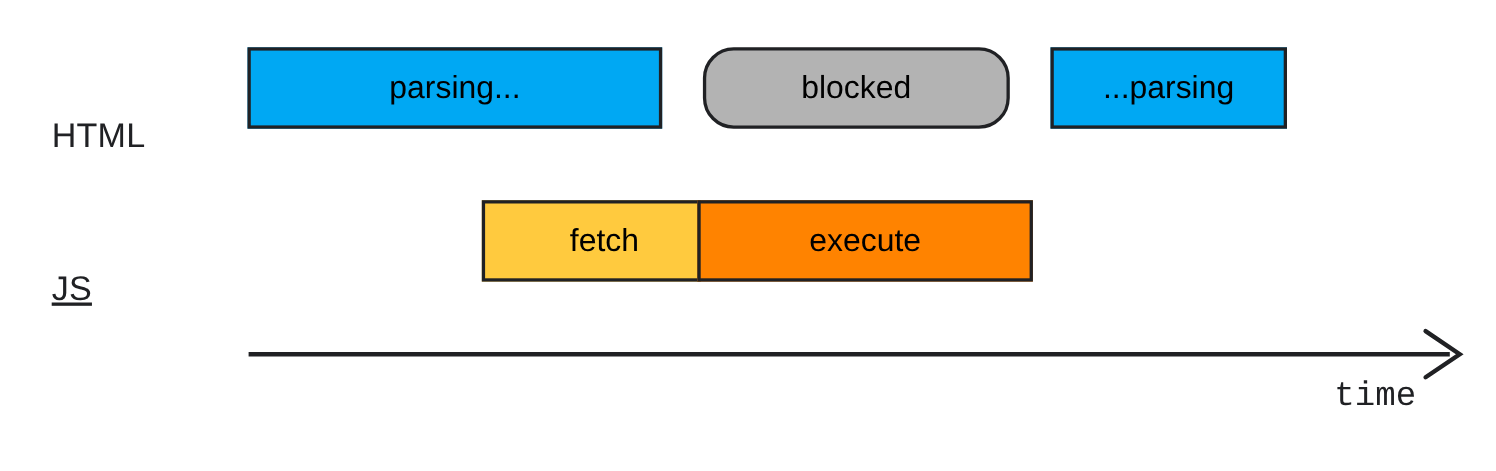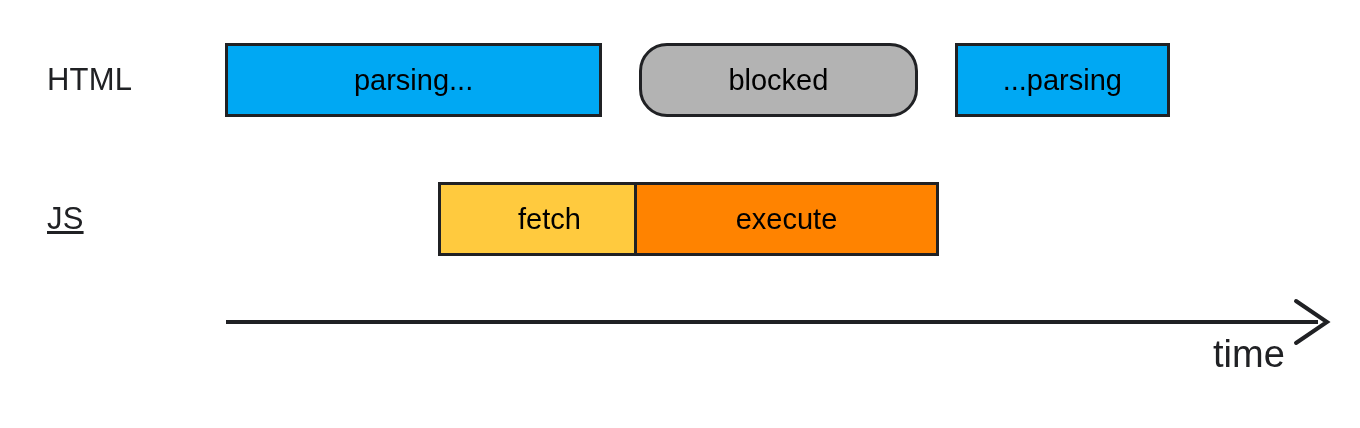--- a/index.html
+++ b/index.html
@@ -21,20 +21,21 @@
   }
 
   
   .row-label {
     position: absolute;
     font-size: 31px;
     line-height: 1;
     color: #202124;
     white-space: nowrap;
     letter-spacing: 0.2px;
+    margin-top: 44px;
   }
   #label-html { left: 47px; top: 64px; }
   #label-js   { left: 47px; top: 203px; text-decoration: underline; }
 
   
   .bar {
     position: absolute;
     display: flex;
     height: 74px;
     box-sizing: border-box;
@@ -70,25 +71,26 @@
     left: 220px;
     top: 295px;
     width: 1120px;
     height: 56px;
   }
   #time-axis svg { display: block; }
 
   #label-time {
     position: absolute;
     left: 1213px;
-    top: 335px;
-    font-size: 38px;
+    top: 345px;
+    font-size: 31px;
     line-height: 1;
     color: #202124;
     white-space: nowrap;
+    font-family: Liberation Mono, monospace;
   }
 </style>
 </head>
 <body>
 
 <div id="diagram">
 
   <div class="row-label" id="label-html">HTML</div>
 
   <div class="bar" id="bar-html" style="left: 225px; top: 43px; width: 945px; gap: 40px;">

